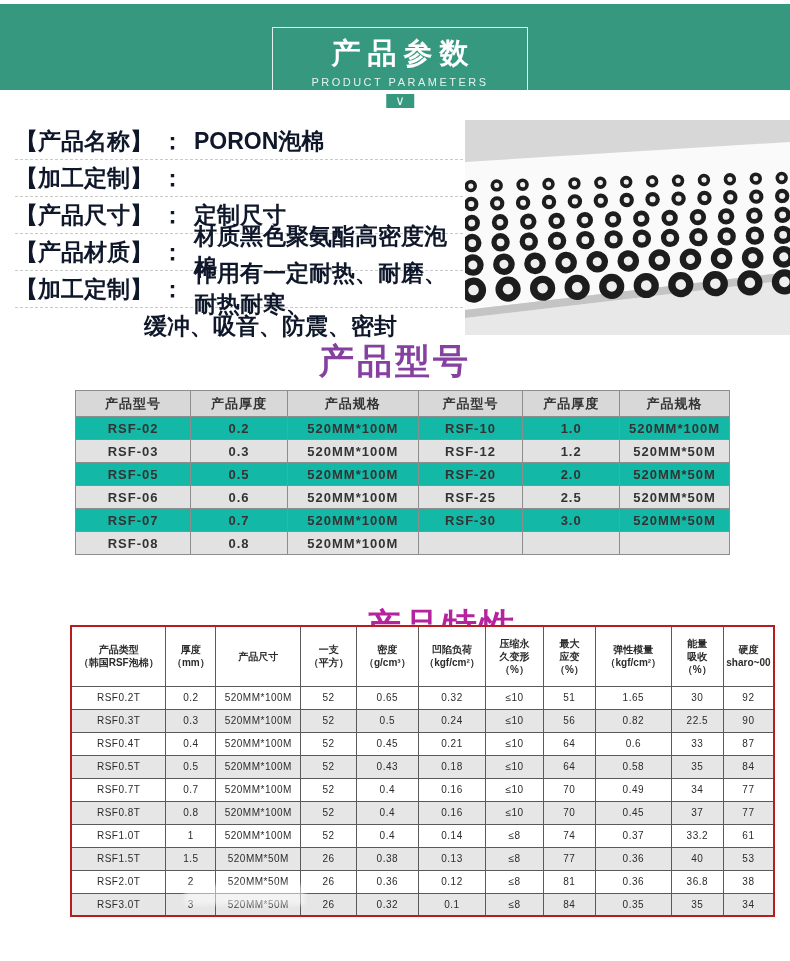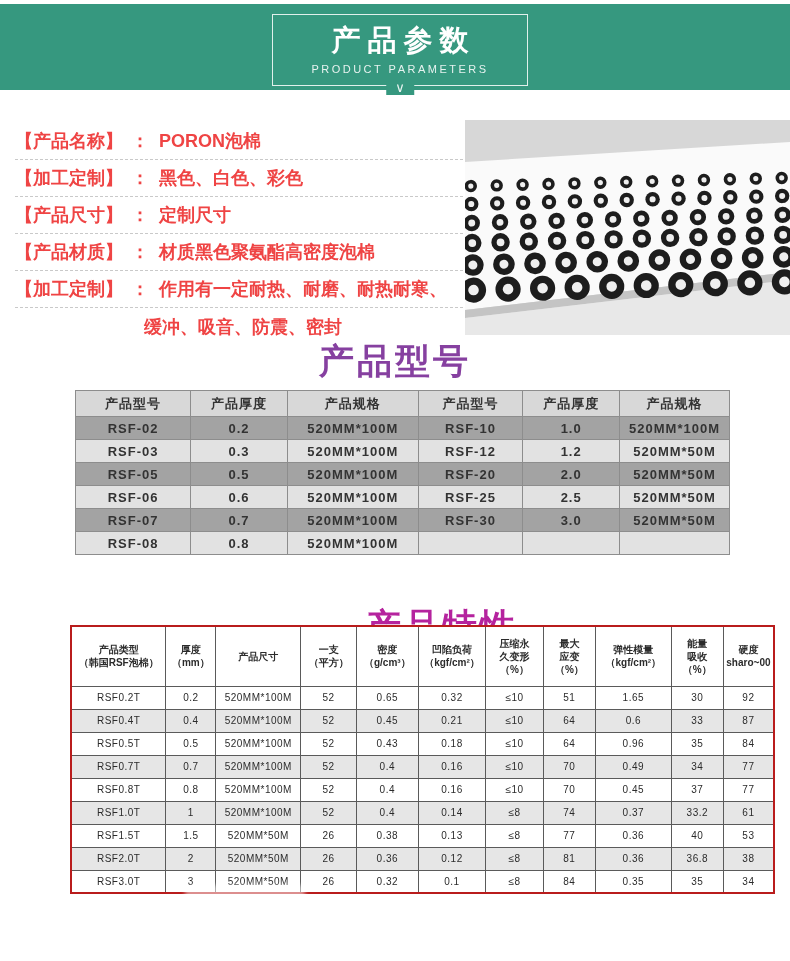--- a/index.html
+++ b/index.html
@@ -2,32 +2,32 @@
 <html><head>
 <meta charset="utf-8">
 <style>
   * { margin:0; padding:0; box-sizing:border-box; }
   html,body { background:#ffffff; }
   body { font-family:"Liberation Sans","DejaVu Sans",sans-serif; color:#222; }
   .page { position:relative; width:790px; height:961px; background:#ffffff; overflow:hidden; }
 
   
   .banner { position:absolute; left:0; top:4px; width:790px; height:86px; background:#36987f; }
-  .banner-box { position:absolute; left:272px; top:10px; width:256px; height:72px;
+  .banner-box { position:absolute; left:272px; top:23px; width:256px; height:72px;
                 border:1px solid rgba(255,255,255,.85); text-align:center; }
   .banner-title { margin-top:6px; font-size:29px; font-weight:bold; color:#ffffff; letter-spacing:7px; padding-left:7px; }
   .banner-sub { margin-top:2px; font-size:11px; color:rgba(255,255,255,.88); letter-spacing:2.5px; }
   .banner-chevron { position:absolute; left:50%; bottom:-10px; transform:translateX(-50%);
                     background:#36987f; padding:0 9px; color:rgba(255,255,255,.9);
                     font-size:13px; line-height:14px; }
 
   
   .top-section { position:absolute; left:0; top:118px; width:790px; height:222px; }
   .info-list { position:absolute; left:15px; top:5px; width:448px; }
-  .info-row { display:flex; align-items:center; height:37px; font-size:18px; font-weight:bold; color:#ef4444; }
+  .info-row { display:flex; align-items:center; height:37px; font-size:23px; font-weight:bold; color:#0f172a; }
   .info-row:not(:last-child) { border-bottom:1px dashed #c9c9c9; }
   .info-label { white-space:nowrap; }
   .info-colon { margin:0 10px 0 8px; }
   .info-row.cont { padding-left:129px; }
 
   .photo { position:absolute; left:465px; top:2px; width:325px; height:215px; background:#d7d7d7; }
 
   
   .heading { width:790px; text-align:center; font-size:35px; font-weight:bold; letter-spacing:3px; }
   .heading.model { position:absolute; top:338px; color:#8640a0; }
@@ -37,21 +37,21 @@
   
   table { border-collapse:collapse; table-layout:fixed; }
   th,td { text-align:center; vertical-align:middle; overflow:hidden; }
 
   
   .model-table { position:absolute; left:75px; top:390px; width:655px;
                  border:1px solid #6f6f6f; font-size:13px; }
   .model-table th, .model-table td { border:1px solid #8d8d8d; height:23px; color:#333; letter-spacing:1px; }
   .model-table th { background:#d8d8d8; font-weight:bold; height:26px; }
   .model-table tbody tr:nth-child(even) td { background:#e2e2e2; }
-  .model-table td { font-weight:bold; background:#a3a3a3; }
+  .model-table td { font-weight:bold; background:#14b8a6; }
   .model-table col:nth-child(1){width:17.6%} .model-table col:nth-child(2){width:14.8%}
   .model-table col:nth-child(3){width:20%}   .model-table col:nth-child(4){width:16%}
   .model-table col:nth-child(5){width:14.8%} .model-table col:nth-child(6){width:16.8%}
 
   
   .spec-table { position:absolute; left:70px; top:625px; width:705px;
                 border:2px solid #b91c1c; font-size:10px; }
   .spec-table th, .spec-table td { border:1px solid #5a5a5a; color:#2b2b2b; }
   .spec-table th { height:60px; font-weight:600; background:#ffffff; }
   .spec-table th div { line-height:1.3; }
@@ -83,21 +83,20 @@
   <div class="top-section">
     <div class="info-list">
       <div class="info-row">
         <span class="info-label">【产品名称】</span>
         <span class="info-colon">：</span>
         <span class="info-value">PORON泡棉</span>
       </div>
       <div class="info-row">
         <span class="info-label">【加工定制】</span>
         <span class="info-colon">：</span>
-        <span class="info-value">黑色、白色、彩色</span>
       </div>
       <div class="info-row">
         <span class="info-label">【产品尺寸】</span>
         <span class="info-colon">：</span>
         <span class="info-value">定制尺寸</span>
       </div>
       <div class="info-row">
         <span class="info-label">【产品材质】</span>
         <span class="info-colon">：</span>
         <span class="info-value">材质黑色聚氨酯高密度泡棉</span>
@@ -424,20 +423,33 @@
           <td>52</td>
           <td>0.65</td>
           <td>0.32</td>
           <td>≤10</td>
           <td>51</td>
           <td>1.65</td>
           <td>30</td>
           <td>92</td>
         </tr>
         <tr>
+          <td>RSF0.3T</td>
+          <td>0.3</td>
+          <td>520MM*100M</td>
+          <td>52</td>
+          <td>0.5</td>
+          <td>0.24</td>
+          <td>≤10</td>
+          <td>56</td>
+          <td>0.82</td>
+          <td>22.5</td>
+          <td>90</td>
+        </tr>
+        <tr>
           <td>RSF0.4T</td>
           <td>0.4</td>
           <td>520MM*100M</td>
           <td>52</td>
           <td>0.45</td>
           <td>0.21</td>
           <td>≤10</td>
           <td>64</td>
           <td>0.6</td>
           <td>33</td>
@@ -445,21 +457,21 @@
         </tr>
         <tr>
           <td>RSF0.5T</td>
           <td>0.5</td>
           <td>520MM*100M</td>
           <td>52</td>
           <td>0.43</td>
           <td>0.18</td>
           <td>≤10</td>
           <td>64</td>
-          <td>0.96</td>
+          <td>0.58</td>
           <td>35</td>
           <td>84</td>
         </tr>
         <tr>
           <td>RSF0.7T</td>
           <td>0.7</td>
           <td>520MM*100M</td>
           <td>52</td>
           <td>0.4</td>
           <td>0.16</td>

